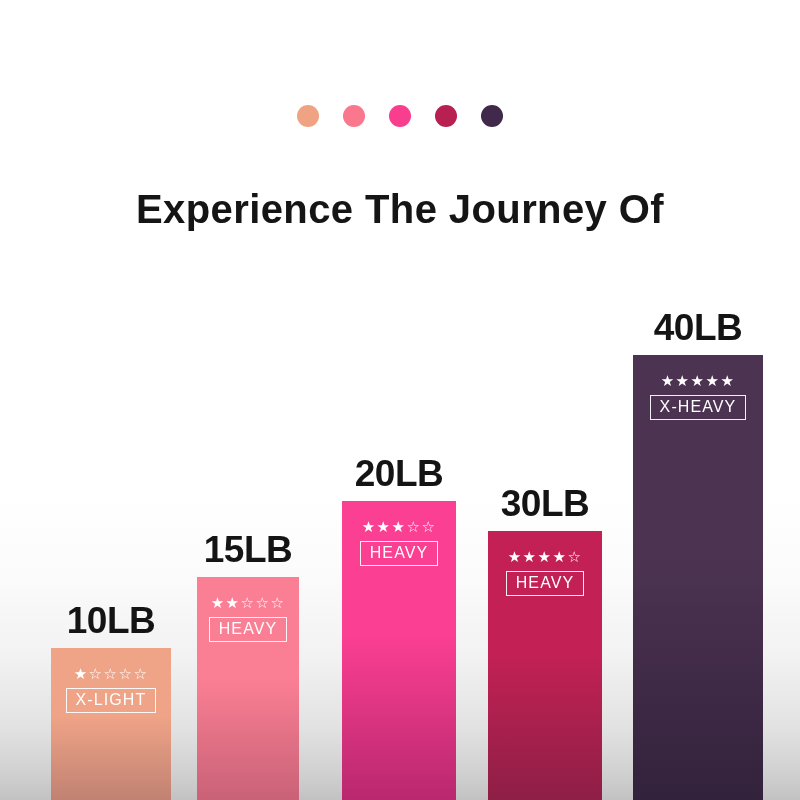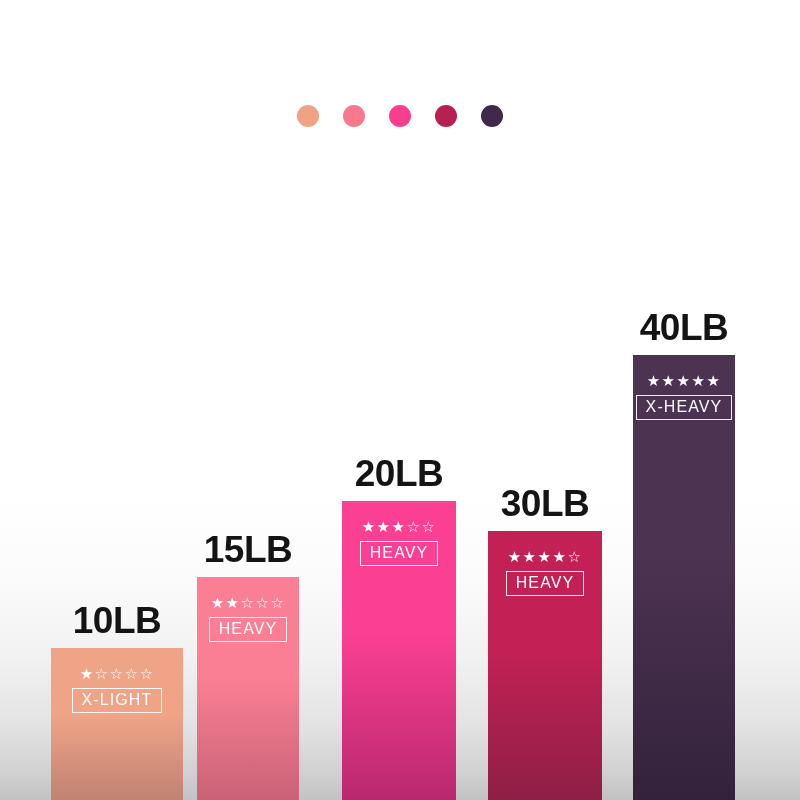--- a/index.html
+++ b/index.html
@@ -124,24 +124,25 @@
 
   <div id="dots-row">
     <span class="dot" style="background: rgb(239, 163, 131);"></span>
     <span class="dot" style="background: rgb(249, 120, 142);"></span>
     <span class="dot" style="background: rgb(248, 62, 140);"></span>
     <span class="dot" style="background: rgb(184, 32, 82);"></span>
     <span class="dot" style="background: rgb(64, 41, 75);"></span>
   </div>
 
   <h1 id="headline">
+    <span class="headline-line">Experience The Journey Of</span>
   </h1>
 
   <div id="chart">
-      <div class="bar-group" style="left: 51px; width: 132px; height: 152px;">
+      <div class="bar-group" style="left: 51px; width: 120px; height: 152px;">
         <div class="bar-value">10LB</div>
         <div class="bar" style="background: linear-gradient(rgb(239, 163, 135) 0%, rgb(239, 163, 135) 45%, rgb(192, 130, 114) 100%);">
           <div class="bar-badge">
             <div class="stars">★☆☆☆☆</div>
             <div class="level-tag">X-LIGHT</div>
           </div>
         </div>
       </div>
       <div class="bar-group" style="left: 197px; width: 102px; height: 223px;">
         <div class="bar-value">15LB</div>
@@ -163,21 +164,21 @@
       </div>
       <div class="bar-group" style="left: 488px; width: 114px; height: 269px;">
         <div class="bar-value">30LB</div>
         <div class="bar" style="background: linear-gradient(rgb(195, 33, 85) 0%, rgb(195, 33, 85) 45%, rgb(142, 31, 70) 100%);">
           <div class="bar-badge">
             <div class="stars">★★★★☆</div>
             <div class="level-tag">HEAVY</div>
           </div>
         </div>
       </div>
-      <div class="bar-group" style="left: 633px; width: 102px; height: 445px;">
+      <div class="bar-group" style="left: 633px; width: 130px; height: 445px;">
         <div class="bar-value">40LB</div>
         <div class="bar" style="background: linear-gradient(rgb(76, 51, 82) 0%, rgb(76, 51, 82) 45%, rgb(51, 34, 60) 100%);">
           <div class="bar-badge">
             <div class="stars">★★★★★</div>
             <div class="level-tag">X-HEAVY</div>
           </div>
         </div>
       </div>
     </div>
 

